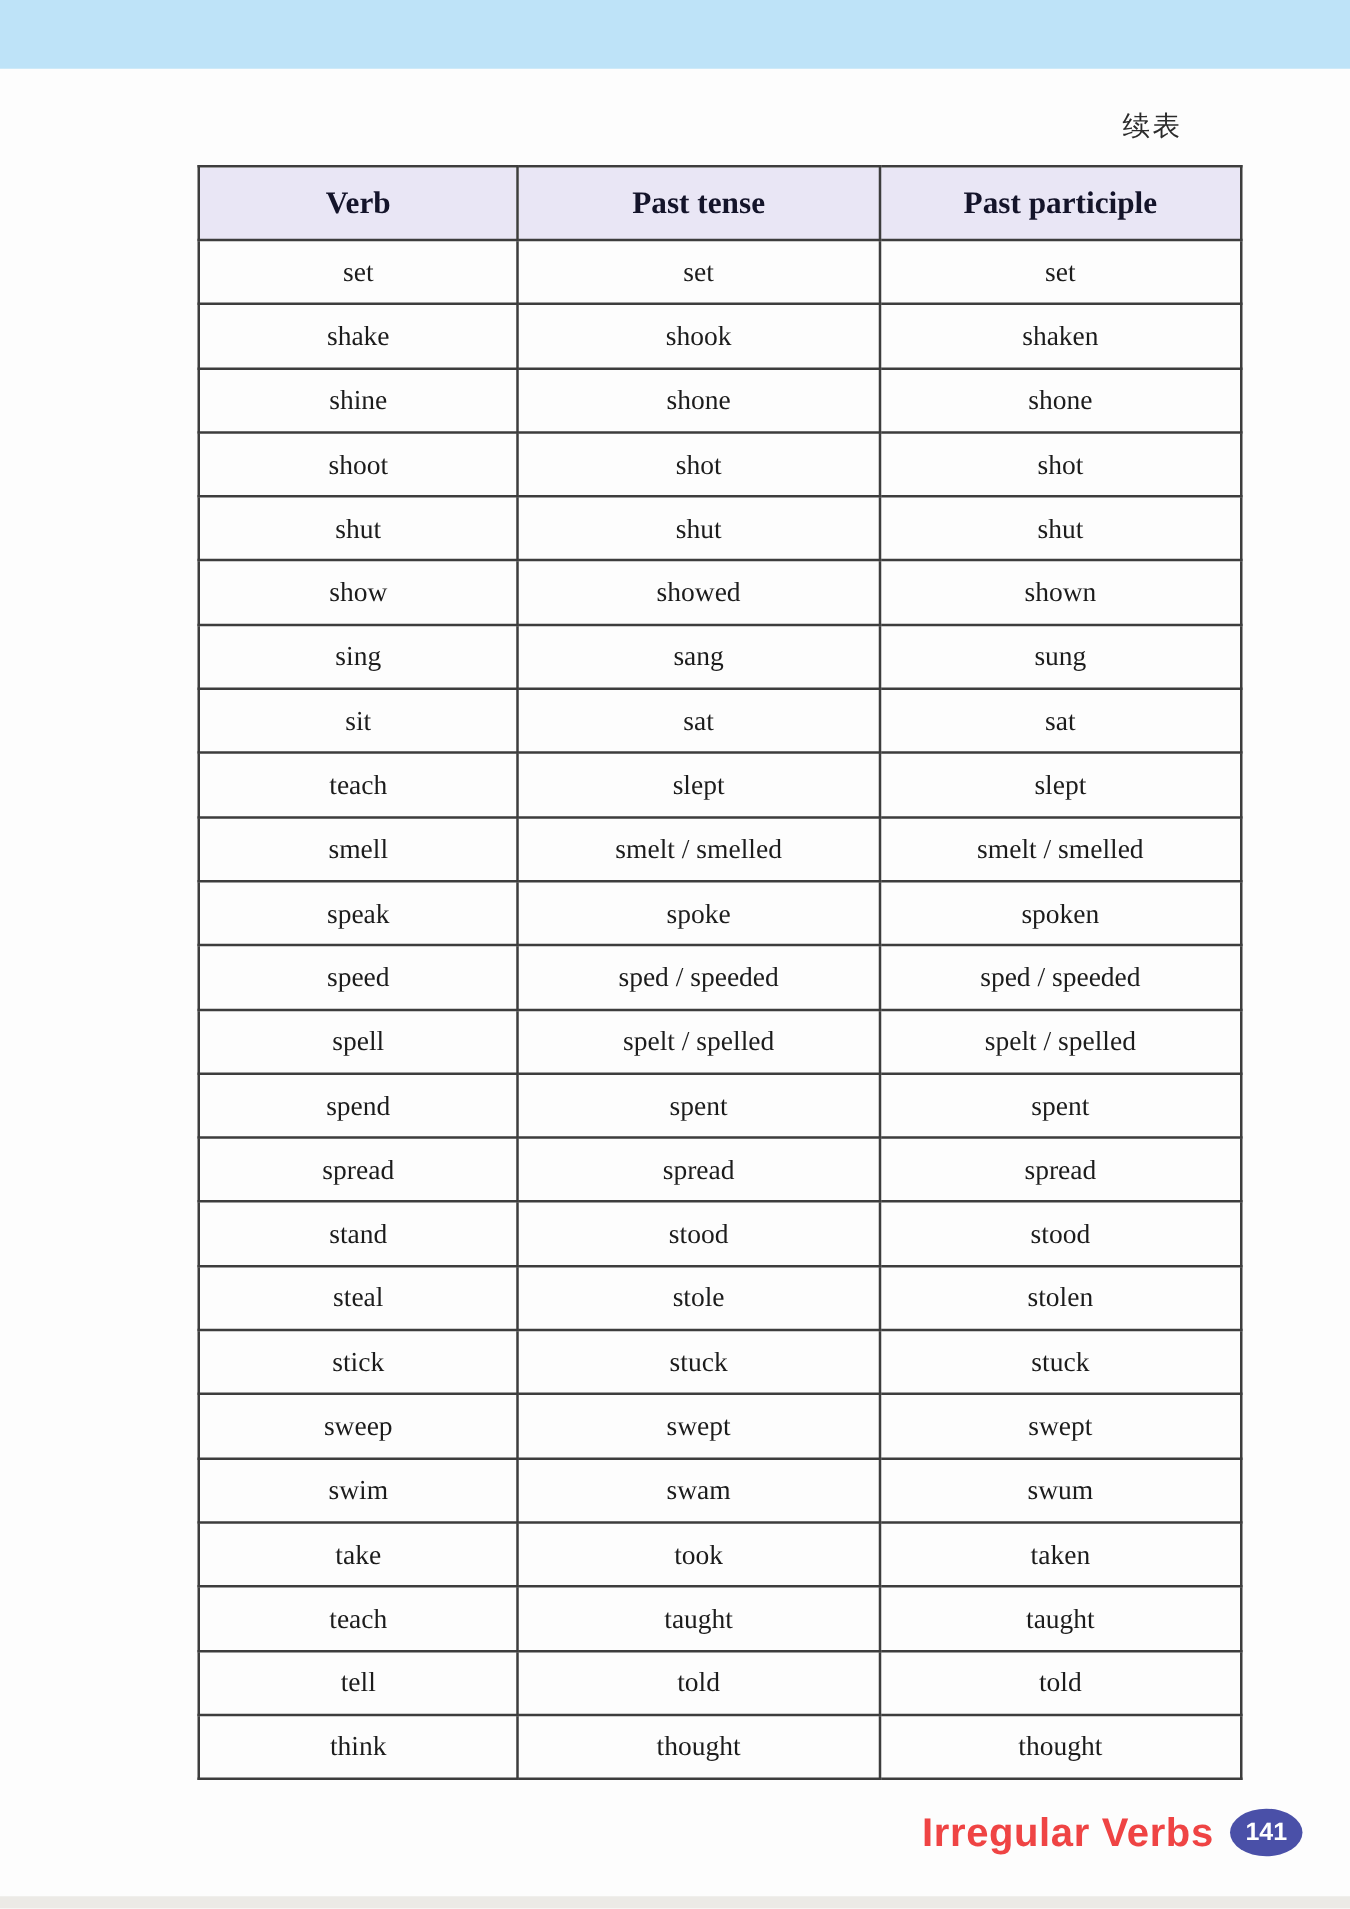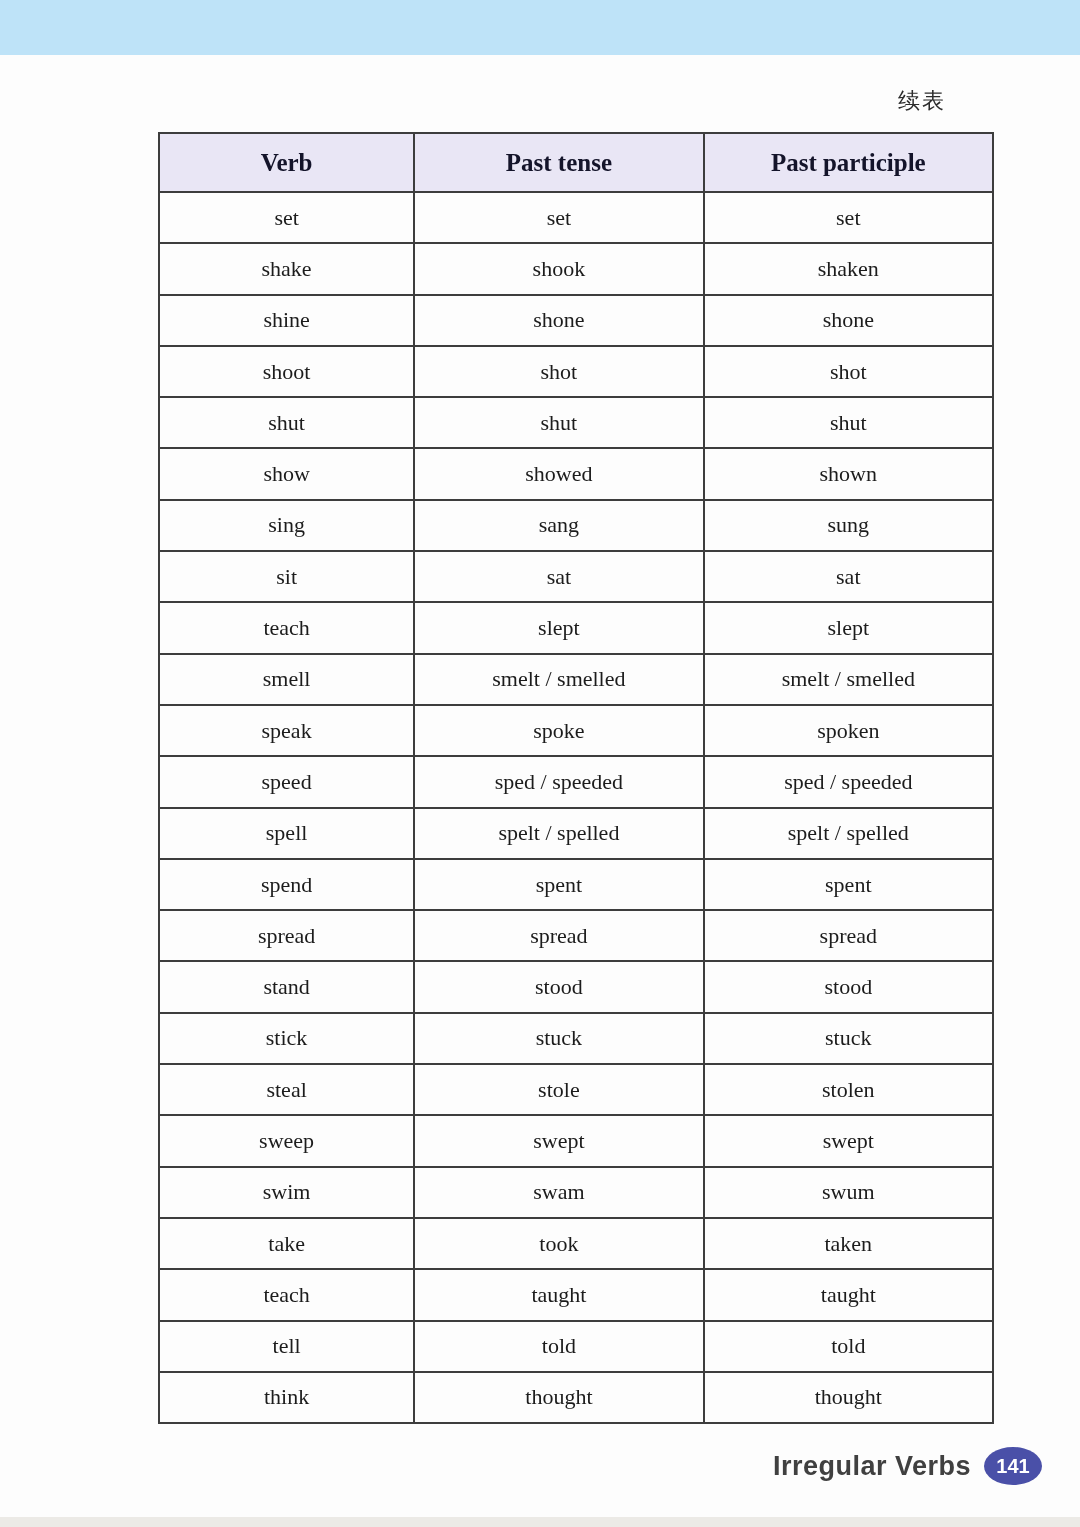--- a/index.html
+++ b/index.html
@@ -73,23 +73,23 @@
   .footer {
     position: absolute;
     top: 1447px;
     right: 38px;
     display: flex;
     align-items: center;
     gap: 13px;
     font-family: "Liberation Sans", "DejaVu Sans", sans-serif;
   }
   .footer-title {
-    font-size: 27px;
+    font-size: 32px;
     font-weight: bold;
-    color: #404040;
+    color: #ef4444;
     letter-spacing: 0.5px;
   }
   .page-badge {
     width: 58px;
     height: 38px;
     border-radius: 50%;
     background: #4a50a8;
     color: #ffffff;
     font-size: 20px;
     font-weight: bold;
@@ -196,28 +196,28 @@
           <td>spread</td>
           <td>spread</td>
           <td>spread</td>
         </tr>
         <tr>
           <td>stand</td>
           <td>stood</td>
           <td>stood</td>
         </tr>
         <tr>
+          <td>steal</td>
+          <td>stole</td>
+          <td>stolen</td>
+        </tr>
+        <tr>
           <td>stick</td>
           <td>stuck</td>
           <td>stuck</td>
-        </tr>
-        <tr>
-          <td>steal</td>
-          <td>stole</td>
-          <td>stolen</td>
         </tr>
         <tr>
           <td>sweep</td>
           <td>swept</td>
           <td>swept</td>
         </tr>
         <tr>
           <td>swim</td>
           <td>swam</td>
           <td>swum</td>

